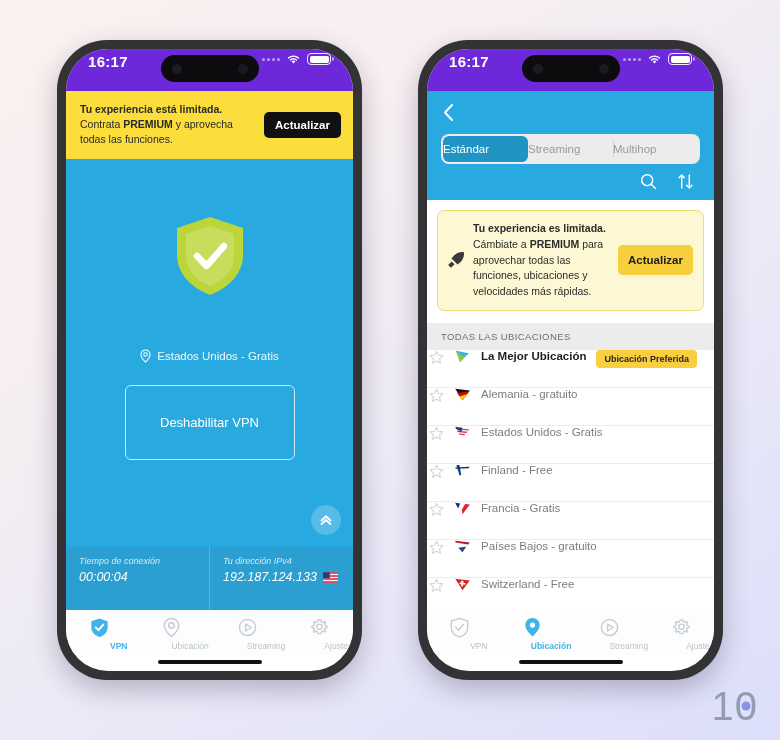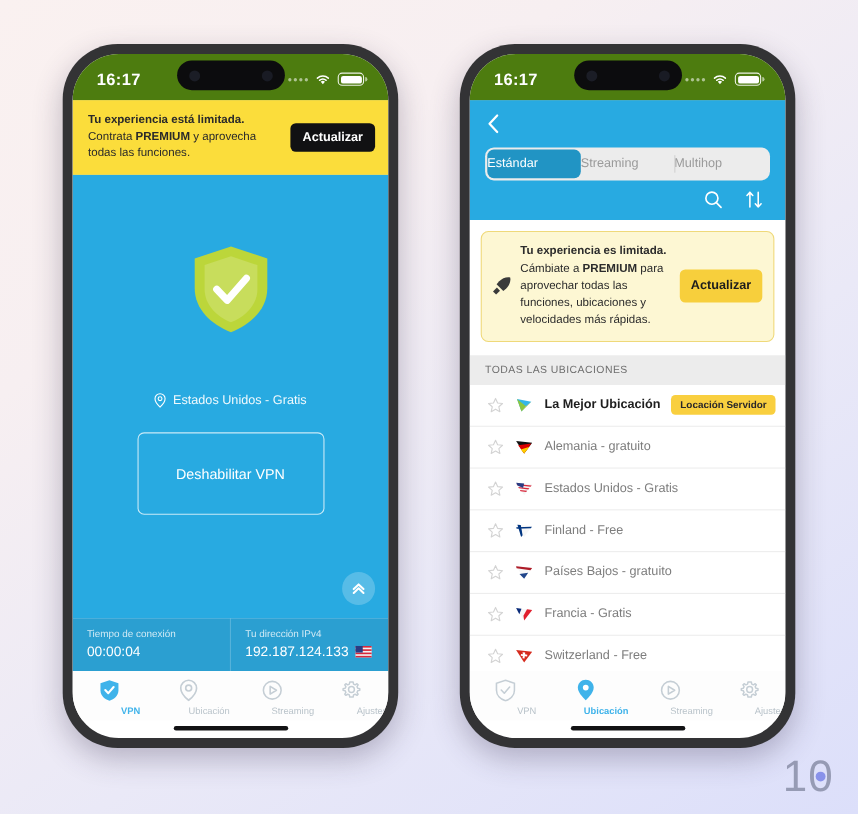--- a/index.html
+++ b/index.html
@@ -58,25 +58,25 @@
     border-radius: 42px;
     overflow: hidden;
     position: relative;
     display: flex;
     flex-direction: column;
   }
 
   
   .statusbar {
     height: 42px;
-    background: #4d7c0f;
+    background: #6d28d9;
     position: relative;
     flex: none;
     display: flex;
-    align-items: center;
+    align-items: flex-start;
     padding: 0 22px;
     color: #fff;
   }
   .statusbar .time {
     font-size: 15px;
     font-weight: 700;
     letter-spacing: .3px;
     margin-top: 4px;
   }
   .dynamic-island {
@@ -195,21 +195,22 @@
   }
 
   .stats-bar {
     background: #2b9fd1;
     display: flex;
     flex: none;
     color: #fff;
   }
   .stat {
     flex: 1;
-    padding: 9px 13px 11px;
+    padding: 9px 13px 26px;
+    font-style: italic;
   }
   .stat + .stat { border-left: 1px solid rgba(255,255,255,.2); }
   .stat .lbl { font-size: 9px; color: rgba(255,255,255,.78); margin-bottom: 4px; }
   .stat .val { font-size: 12.5px; display: flex; align-items: center; gap: 6px; }
 
   
   .tabbar {
     background: #fdfdfd;
     flex: none;
     display: flex;
@@ -331,23 +332,23 @@
   }
   .section-head {
     background: #ececec;
     padding: 8px 14px;
     font-size: 9.5px;
     color: #6e6e6e;
     letter-spacing: .4px;
   }
   .loc-row {
     display: flex;
-    align-items: center;
+    align-items: flex-start;
     gap: 10px;
-    padding: 0 16px;
+    padding: 0 2px;
     height: 38px;
     border-bottom: 1px solid #ededed;
     cursor: pointer;
   }
   .loc-row .name {
     font-size: 11.5px;
     color: #7d7d7d;
     white-space: nowrap;
   }
   .loc-row.best .name { color: #1e1e1e; font-weight: 700; }
@@ -566,21 +567,21 @@
       <div class="loc-row best">
         <svg class="star" width="15" height="15" viewBox="0 0 16 16">
           <path d="M8 1.3 L10 5.7 L14.8 6.2 L11.2 9.4 L12.2 14.1 L8 11.7 L3.8 14.1 L4.8 9.4 L1.2 6.2 L6 5.7 Z" fill="none" stroke="#d3d3d3" stroke-width="1.1" stroke-linejoin="round"></path>
         </svg>
         <svg class="flag" viewBox="0 0 20 16">
           <path d="M2 1 L18 4 L7 15 Z" fill="#35b6e8"></path>
           <path d="M2 1 L12 9 L7 15 Z" fill="#8dc63f"></path>
           <path d="M12 9 L18 4 L7 15 Z" fill="#f9d648"></path>
         </svg>
         <span class="name">La Mejor Ubicación</span>
-        <span class="pref-badge">Locación Servidor</span>
+        <span class="pref-badge">Ubicación Preferida</span>
         <span class="spacer"></span>
         <svg width="14" height="18" viewBox="0 0 14 18">
           <path d="M7 .8C3.7.8 1 3.5 1 6.8c0 4.4 6 10.2 6 10.2s6-5.8 6-10.2C13 3.5 10.3.8 7 .8z" fill="#2cb0ea"></path>
           <circle cx="7" cy="6.7" r="2.1" fill="#ffffff"></circle>
         </svg>
       </div>
 
       <div class="loc-row">
         <svg class="star" width="15" height="15" viewBox="0 0 16 16">
           <path d="M8 1.3 L10 5.7 L14.8 6.2 L11.2 9.4 L12.2 14.1 L8 11.7 L3.8 14.1 L4.8 9.4 L1.2 6.2 L6 5.7 Z" fill="none" stroke="#d3d3d3" stroke-width="1.1" stroke-linejoin="round"></path>
@@ -621,36 +622,36 @@
         </svg>
         <span class="name">Finland - Free</span>
       </div>
 
       <div class="loc-row">
         <svg class="star" width="15" height="15" viewBox="0 0 16 16">
           <path d="M8 1.3 L10 5.7 L14.8 6.2 L11.2 9.4 L12.2 14.1 L8 11.7 L3.8 14.1 L4.8 9.4 L1.2 6.2 L6 5.7 Z" fill="none" stroke="#d3d3d3" stroke-width="1.1" stroke-linejoin="round"></path>
         </svg>
         <svg class="flag" viewBox="0 0 20 16">
           <path d="M1 1 L19 3 L10 15 Z" fill="#f7f7f7"></path>
-          <path d="M1 1 L19 3 L17 5.4 L1.5 3.2 Z" fill="#ae1c28"></path>
-          <path d="M4.8 9.6 L14.5 8.2 L10 15 Z" fill="#21468b"></path>
-        </svg>
-        <span class="name">Países Bajos - gratuito</span>
+          <path d="M1 1 L7 1.7 L4.6 8 Z" fill="#0b2c7a"></path>
+          <path d="M13.2 2.4 L19 3 L10 15 L9.2 9.6 Z" fill="#e1202e"></path>
+        </svg>
+        <span class="name">Francia - Gratis</span>
       </div>
 
       <div class="loc-row">
         <svg class="star" width="15" height="15" viewBox="0 0 16 16">
           <path d="M8 1.3 L10 5.7 L14.8 6.2 L11.2 9.4 L12.2 14.1 L8 11.7 L3.8 14.1 L4.8 9.4 L1.2 6.2 L6 5.7 Z" fill="none" stroke="#d3d3d3" stroke-width="1.1" stroke-linejoin="round"></path>
         </svg>
         <svg class="flag" viewBox="0 0 20 16">
           <path d="M1 1 L19 3 L10 15 Z" fill="#f7f7f7"></path>
-          <path d="M1 1 L7 1.7 L4.6 8 Z" fill="#0b2c7a"></path>
-          <path d="M13.2 2.4 L19 3 L10 15 L9.2 9.6 Z" fill="#e1202e"></path>
-        </svg>
-        <span class="name">Francia - Gratis</span>
+          <path d="M1 1 L19 3 L17 5.4 L1.5 3.2 Z" fill="#ae1c28"></path>
+          <path d="M4.8 9.6 L14.5 8.2 L10 15 Z" fill="#21468b"></path>
+        </svg>
+        <span class="name">Países Bajos - gratuito</span>
       </div>
 
       <div class="loc-row">
         <svg class="star" width="15" height="15" viewBox="0 0 16 16">
           <path d="M8 1.3 L10 5.7 L14.8 6.2 L11.2 9.4 L12.2 14.1 L8 11.7 L3.8 14.1 L4.8 9.4 L1.2 6.2 L6 5.7 Z" fill="none" stroke="#d3d3d3" stroke-width="1.1" stroke-linejoin="round"></path>
         </svg>
         <svg class="flag" viewBox="0 0 20 16">
           <path d="M1 1 L19 3 L10 15 Z" fill="#d52b1e"></path>
           <path d="M8.2 3.5 L11.2 3.8 L11 6 L13.6 6.3 L13.3 8.3 L10.7 8 L10.4 10.6 L8.2 10.3 L8.5 7.8 L6.2 7.5 L6.5 5.5 L8.6 5.8 Z" fill="#ffffff"></path>
         </svg>

